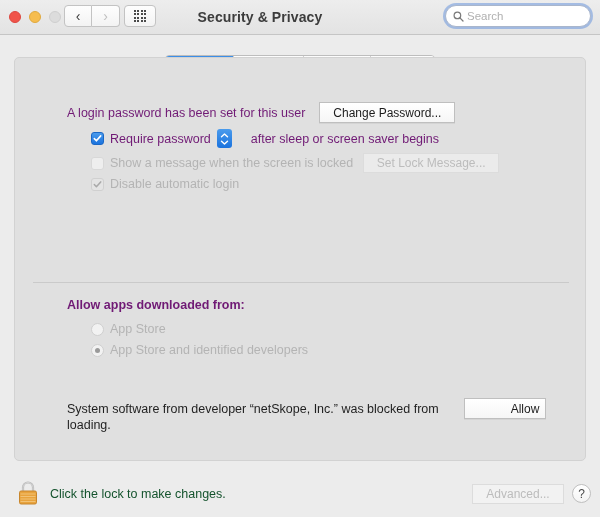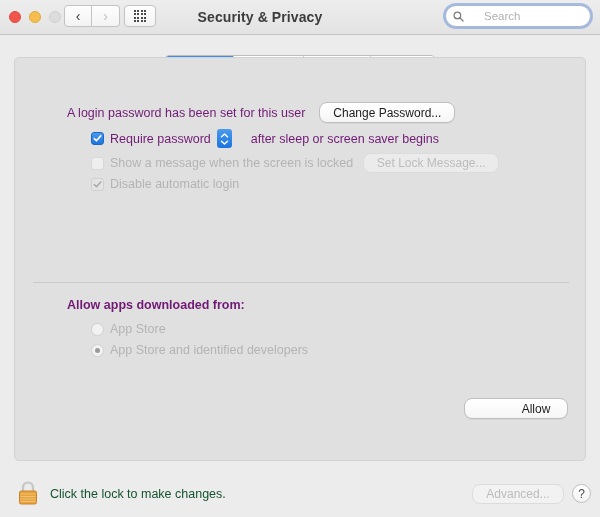--- a/index.html
+++ b/index.html
@@ -120,21 +120,21 @@
     width: 11px; height: 11px;
     flex: 0 0 auto;
   }
   .search-input {
     border: none;
     outline: none;
     background: transparent;
     font-family: "Liberation Sans", sans-serif;
     font-size: 11.5px;
     color: #333;
-    margin-left: 20px;
+    margin-left: 3px;
     width: 110px;
     padding: 0;
   }
   .search-input::placeholder { color: #b0b0b0; }
 
   
   .tabbar {
     position: absolute;
     left: 0; top: 55px;
     width: 600px;
@@ -179,21 +179,21 @@
   .row { position: absolute; display: flex; align-items: center; }
 
   .lbl { font-size: 12.5px; color: #701a75; }
   .lbl.dim { color: #b4b4b4; }
   .lbl.bold { font-weight: bold; }
 
   
   .pbtn {
     background: linear-gradient(to bottom, #ffffff, #f6f6f6);
     border: 1px solid #bfbfbf;
-    border-radius: 8px;
+    border-radius: 0;
     font-family: "Liberation Sans", sans-serif;
     font-size: 12px;
     color: #1c1c1c;
     box-sizing: border-box;
     display: flex;
     align-items: center;
     justify-content: center;
     box-shadow: 0 1px 0 rgba(0,0,0,0.05);
   }
   .pbtn.disabled {
@@ -435,21 +435,22 @@
       <span class="lbl dim">App Store</span>
     </div>
 
     <div class="row" style="left:76px; top:285px;">
       <span class="radio">
         <span class="dot"></span>
       </span>
       <span class="lbl dim">App Store and identified developers</span>
     </div>
 
-    <div class="pbtn" style="position:absolute; left:449px; top:340px; width:104px; height:21px;padding-left:40px;">Allow</div>
+    <div class="notice" style="left:52px; top:343px;">System software from developer “netSkope, Inc.” was blocked from loading.</div>
+    <div class="pbtn" style="position:absolute; left:449px; top:340px; width:82px; height:21px;padding-left:40px;">Allow</div>
   </div>
 
   <div class="lockicon">
     <svg width="24" height="28" viewBox="0 0 24 28">
       <path d="M7 12 V8.5 a5 5 0 0 1 10 0 V12" fill="none" stroke="#b8b8b8" stroke-width="2.2"></path>
       <path d="M7 12 V8.5 a5 5 0 0 1 10 0 V12" fill="none" stroke="#d8d8d8" stroke-width="0.9"></path>
       <rect x="3.5" y="12" width="17" height="13" rx="1.6" fill="#e8a33d" stroke="#c8862c" stroke-width="1"></rect>
       <line x1="4.5" y1="15" x2="19.5" y2="15" stroke="#f2c275" stroke-width="1"></line>
       <line x1="4.5" y1="17.5" x2="19.5" y2="17.5" stroke="#f2c275" stroke-width="1"></line>
       <line x1="4.5" y1="20" x2="19.5" y2="20" stroke="#f2c275" stroke-width="1"></line>

